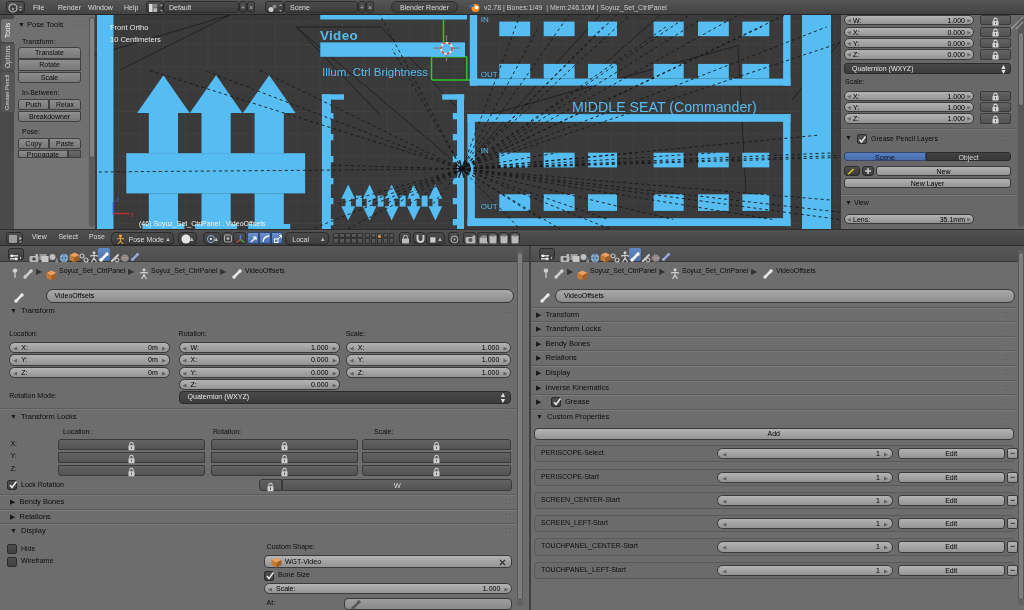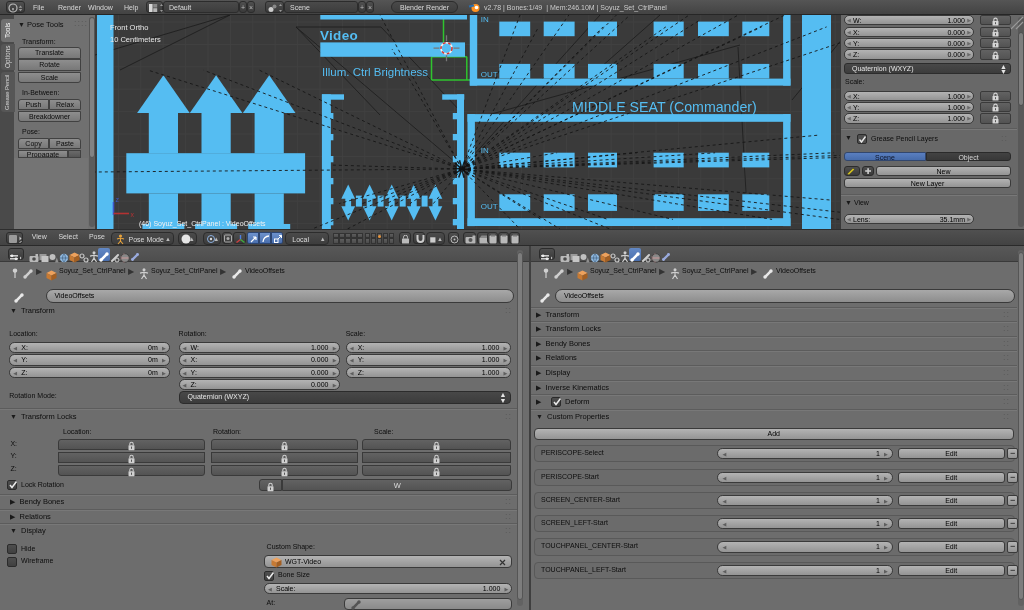--- a/index.html
+++ b/index.html
@@ -885,21 +885,21 @@
       <div class="sep" style="left:0;top:133.5px;width:486px;"></div>
       <div class="lab11" style="left:5px;top:136.5px;"><span class="tri">▶</span>&nbsp; Inverse Kinematics</div>
       <div class="dots" style="left:472px;top:135.5px;">::</div>
       <div class="sep" style="left:0;top:148.1px;width:486px;"></div>
       <div class="lab11" style="left:5px;top:151.1px;"><span class="tri">▶</span>&nbsp;</div>
       <div class="cb" style="left:20px;top:151.1px;">
         <svg width="10" height="10" style="position:absolute;left:0;top:-1px;">
           <polyline points="2,5 4,7.5 8.5,1.5" stroke="#ececec" stroke-width="1.5" fill="none"></polyline>
         </svg>
       </div>
-      <div class="lab11" style="left:34px;top:151.1px;">Deform</div>
+      <div class="lab11" style="left:34px;top:151.1px;">Grease</div>
       <div class="dots" style="left:472px;top:150.1px;">::</div>
       <div class="sep" style="left:0;top:162.7px;width:486px;"></div>
       <div class="lab11" style="left:5px;top:165.7px;"><span class="tri">▼</span>&nbsp; Custom Properties</div>
       <div class="dots" style="left:472px;top:164.7px;">::</div>
       <div class="lfield" style="left:2.8px;top:182.1px;width:480px;height:11.7px;border-radius:4px;text-align:center;line-height:10.5px;">Add</div>
       <div class="abs" style="left:2.8px;top:198.6px;width:481px;height:17.5px;border:1px solid #595959;border-radius:4px;background:#6b6b6b;"></div>
       <div class="lab" style="left:10px;top:202.6px;">PERISCOPE-Select</div>
       <div class="lfield" style="left:186.4px;top:201.6px;width:175.4px;height:11.5px;border-radius:6px;">
         <span style="position:absolute;left:4px;top:0;line-height:10.5px;color:#5e5e5e;font-size:5px;">◀</span>
         <span style="position:absolute;right:12px;top:0;line-height:10.5px;">1</span>

